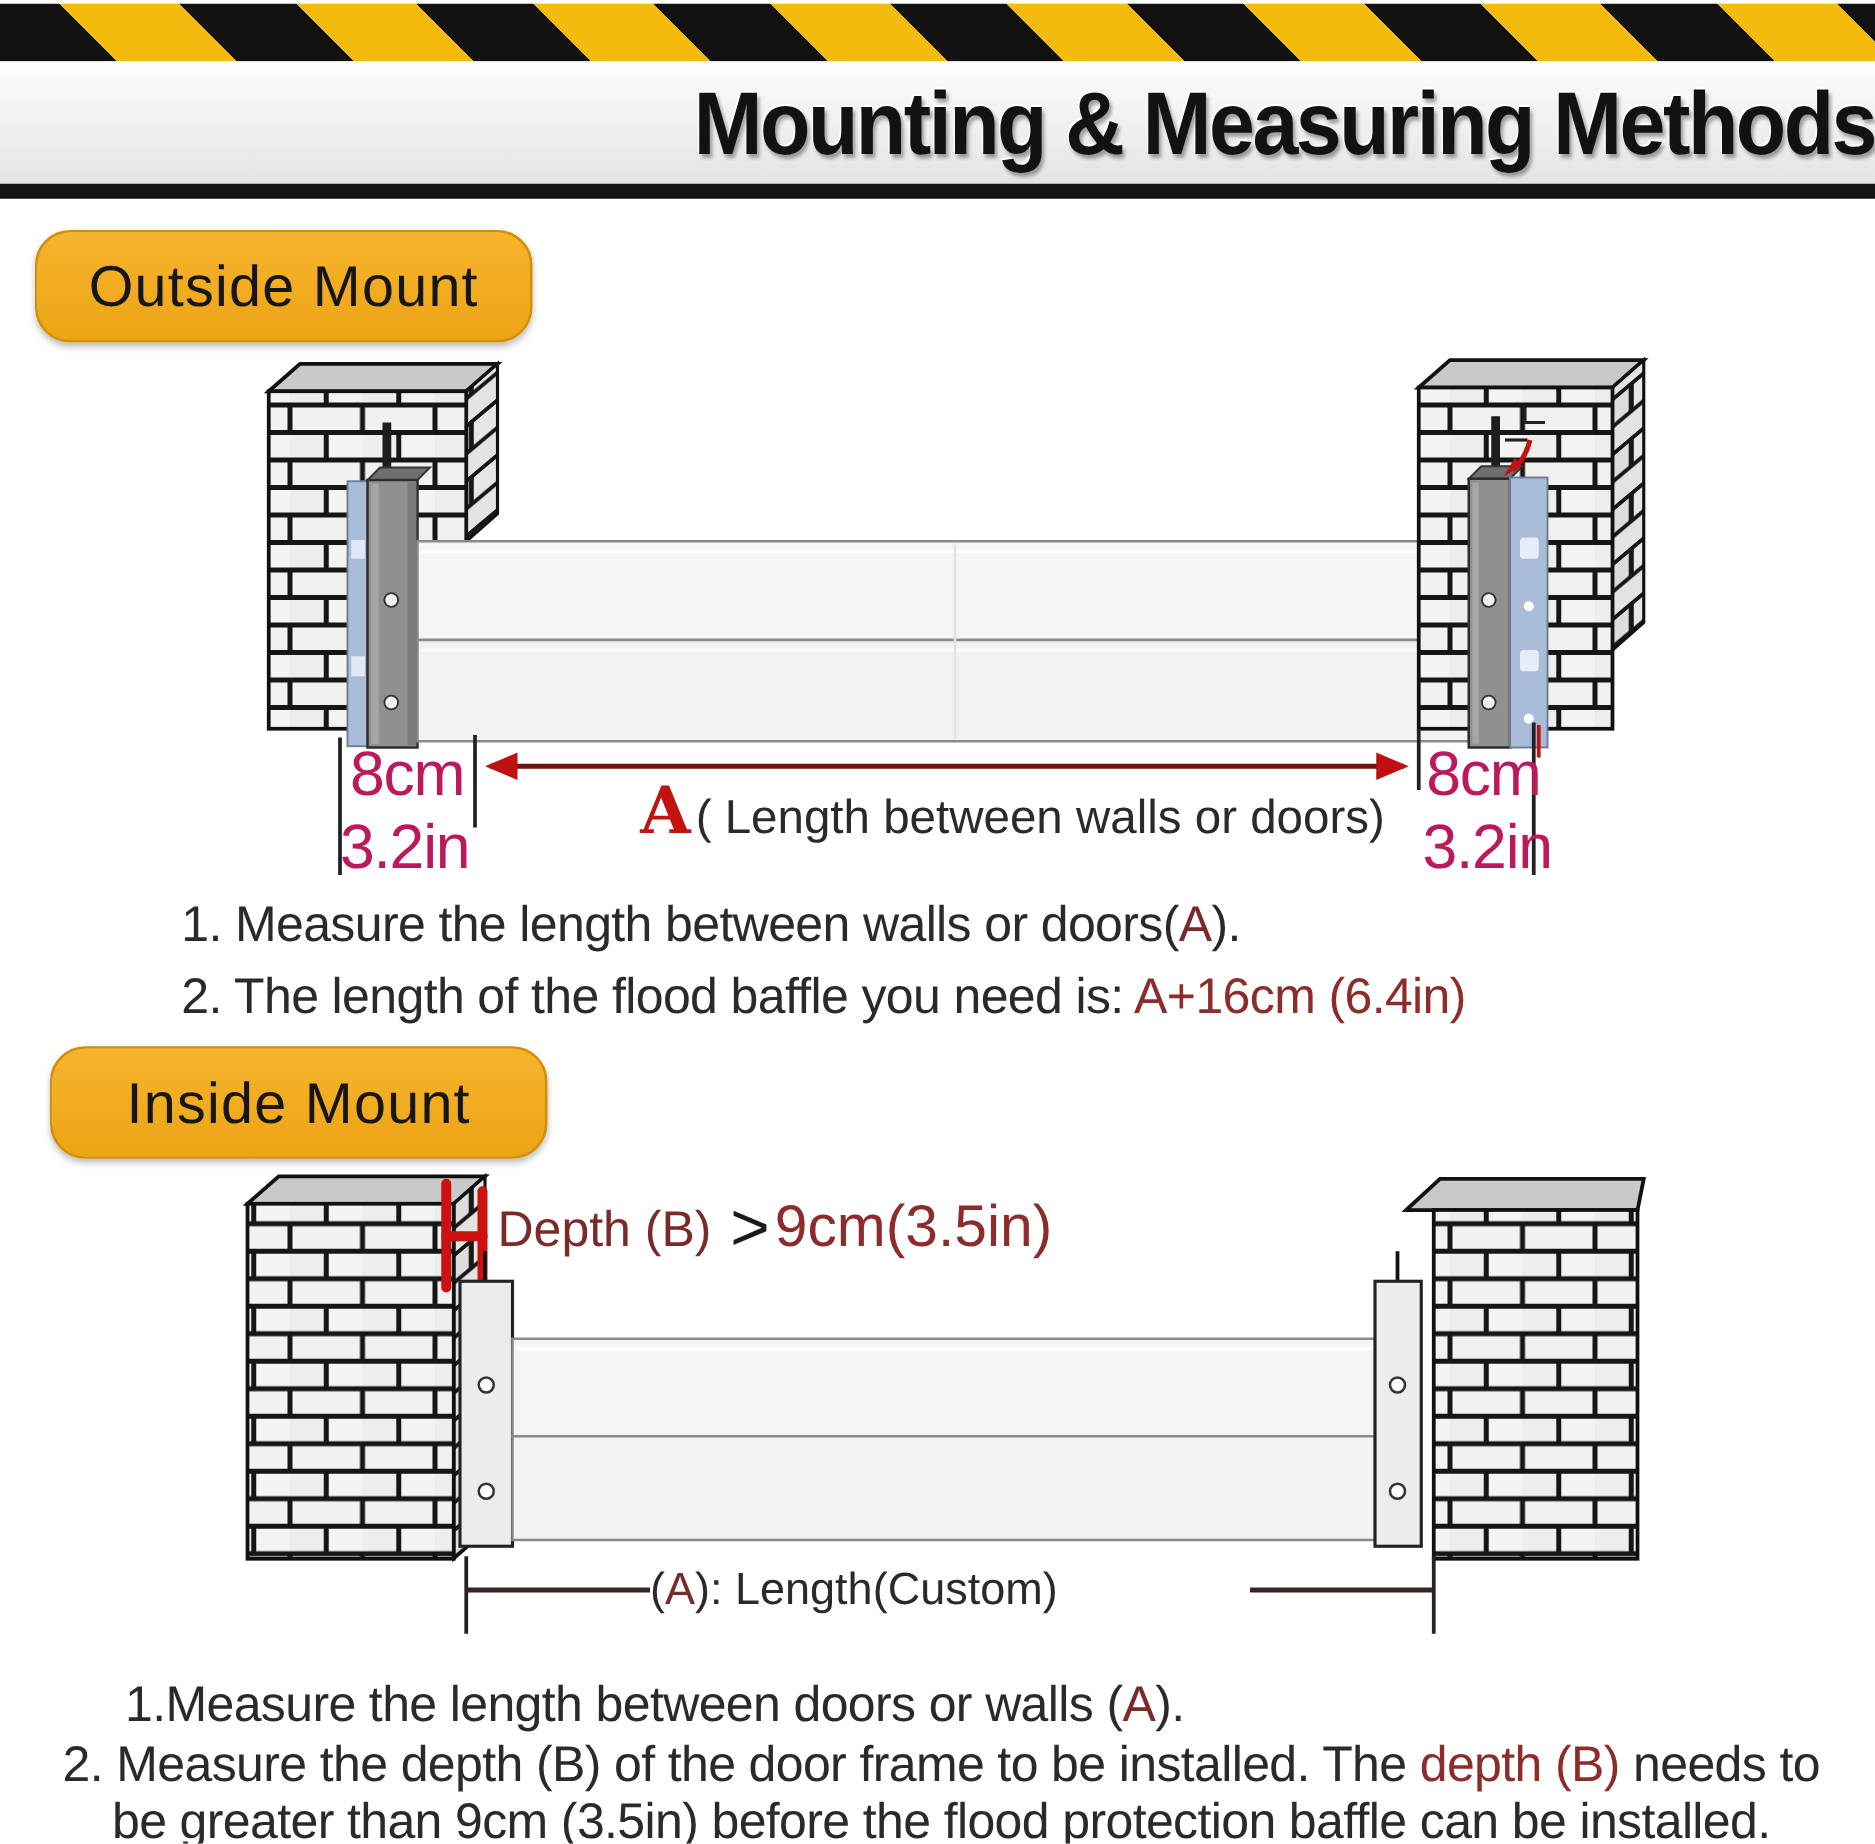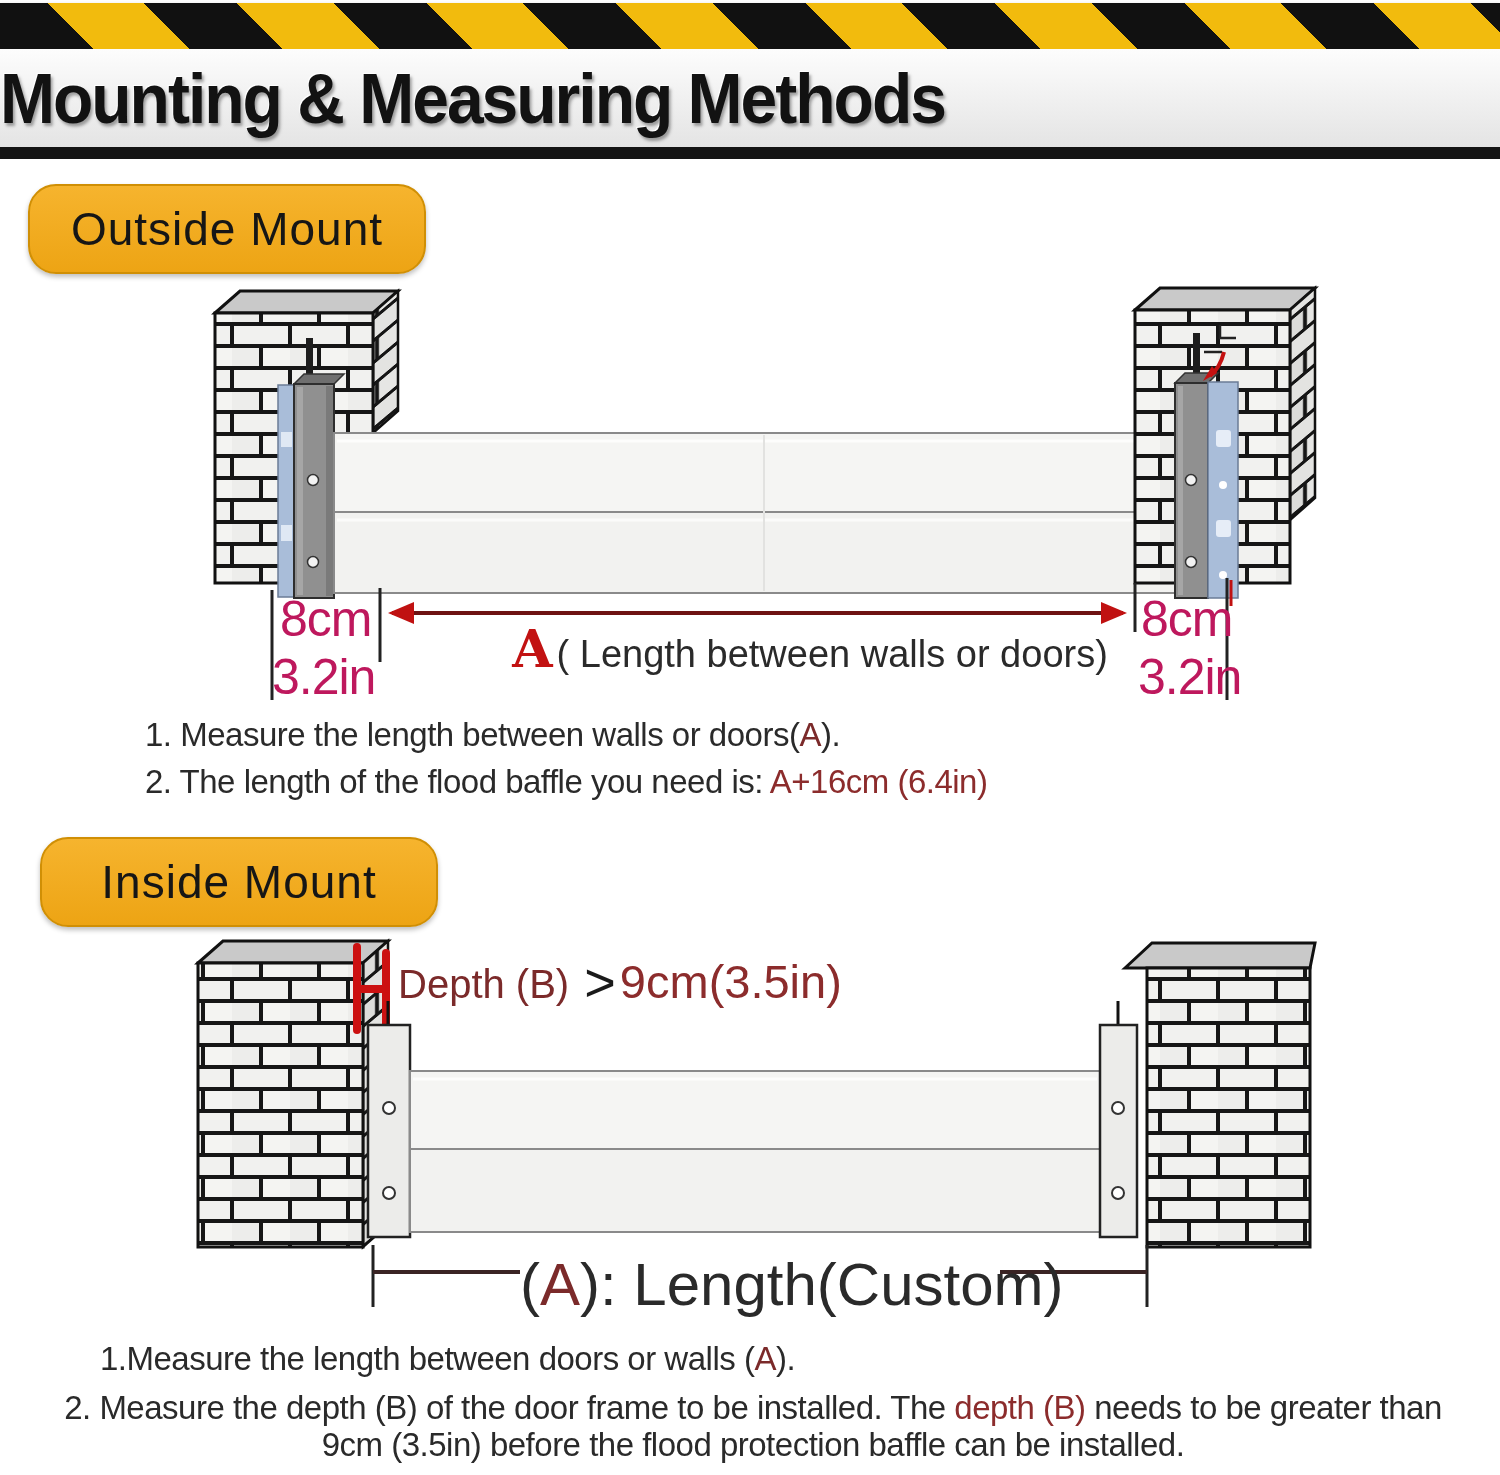--- a/index.html
+++ b/index.html
@@ -4,43 +4,43 @@
 <style>
   html,body{margin:0;padding:0;background:#fff;}
   #app{position:relative;width:1500px;height:1475px;background:#fff;overflow:hidden;
        font-family:"Liberation Sans",sans-serif;color:#222;}
   .abs{position:absolute;}
   
   .hazard{top:3px;left:0;width:1500px;height:46px;
     background:repeating-linear-gradient(45deg,#111 0 66px,#f2bb0d 66px 134px);
     box-shadow:0 3px 5px rgba(0,0,0,.35);}
   .titleband{top:49px;left:0;width:1500px;height:98px;
-    background:linear-gradient(#fdfdfd,#e4e4e4);display:flex;align-items:center;justify-content:flex-start;}
+    background:linear-gradient(#fdfdfd,#e4e4e4);display:flex;align-items:center;justify-content:flex-end;}
   .title{font-size:66px;font-weight:bold;letter-spacing:-2px;color:#121212;
     transform:scaleY(1.08);text-shadow:2px 3px 3px rgba(0,0,0,.35),-1px -1px 0 #ffffff;}
   .blackbar{top:147px;left:0;width:1500px;height:12px;background:#141414;}
   
   .badge{width:398px;height:90px;background:linear-gradient(#f6b42e,#eda414);
     border:2px solid #d08f05;border-radius:28px;box-sizing:border-box;
     display:flex;align-items:center;justify-content:center;
     font-size:46px;color:#161616;letter-spacing:1px;box-shadow:0 3px 5px rgba(0,0,0,.25);}
   .badge1{left:28px;top:184px;}
   .badge2{left:40px;top:837px;}
   
   .meas{font-size:50px;color:#be185d;letter-spacing:-1px;}
   .arrowlabel{left:500px;top:618px;width:620px;text-align:center;font-size:38px;color:#2a2a2a;white-space:nowrap;}
   .bigA{font-family:"DejaVu Serif","Liberation Serif",serif;font-weight:bold;font-size:52px;color:#c21212;margin-right:4px;}
   .depthlabel{left:398px;top:948px;white-space:nowrap;}
   .depth-red{font-size:40px;color:#7b2a2a;}
   .depth-gt{font-size:54px;color:#1a1a1a;font-weight:400;margin:0 4px;position:relative;top:3px;}
   .depth-red2{font-size:47px;color:#8c2c2c;}
-  .lengthlabel{left:520px;top:1250px;width:460px;text-align:left;font-size:60px;color:#2a2a2a;white-space:nowrap;}
+  .lengthlabel{left:520px;top:1250px;width:460px;text-align:left;font-size:36px;color:#2a2a2a;white-space:nowrap;}
   .marA{color:#7b2a2a;}
   
-  .steps{font-size:33px;color:#2a2a2a;letter-spacing:-0.5px;line-height:1.42;}
+  .steps{font-size:40px;color:#2a2a2a;letter-spacing:-0.5px;line-height:1.42;}
   .block1{left:145px;top:712px;}
   .red{color:#8c2c2c;text-align:right;}
   .b-line1{left:100px;top:1336px;}
   .b-line2{left:38px;top:1390px;width:1430px;text-align:center;line-height:1.12;}
   svg{display:block;}
 </style>
 </head>
 <body>
 
 <div id="app">

